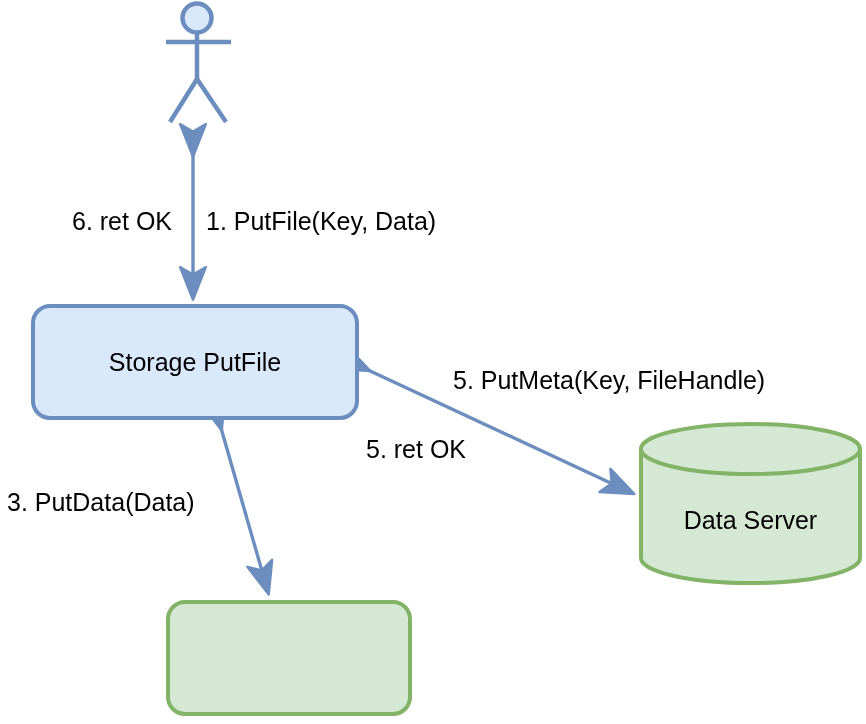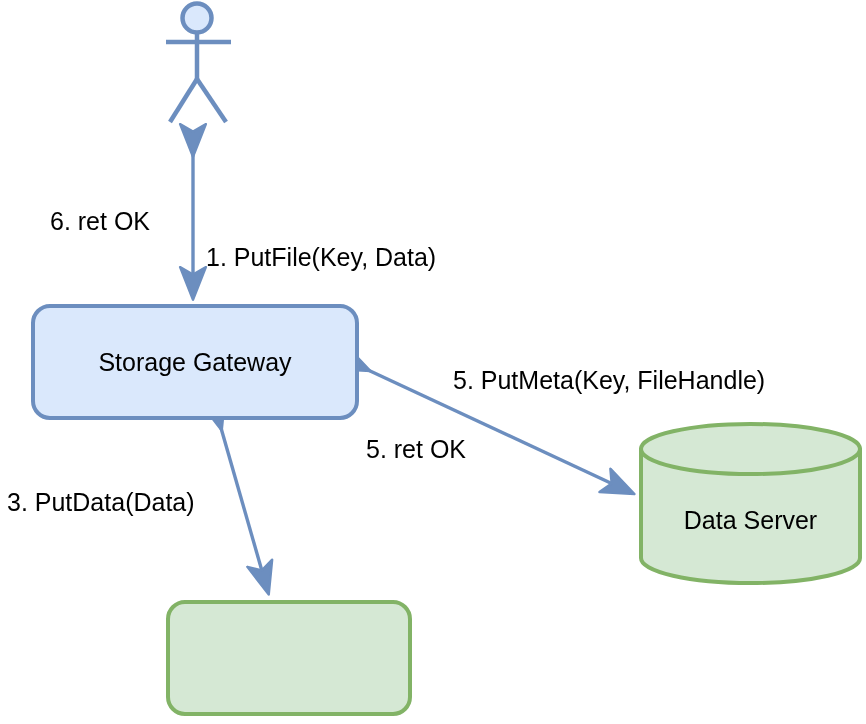--- a/index.html
+++ b/index.html
@@ -79,28 +79,28 @@
     <g>
       <rect x="168" y="602" width="242" height="112" rx="17" ry="17" fill="#d5e8d4" stroke="#82b366" stroke-width="4"></rect>
     </g>
 
     <g>
       <path d="M 641 449 L 641 558 A 109.5 25 0 0 0 860 558 L 860 449 Z" fill="#d5e8d4" stroke="#82b366" stroke-width="4" stroke-linejoin="round"></path>
       <ellipse cx="750.5" cy="449" rx="109.5" ry="25" fill="#d5e8d4" stroke="#82b366" stroke-width="4"></ellipse>
     </g>
   </svg>
 
-  <div class="node-label" style="left:33px; top:350px; width:324px;">Storage Gateway</div>
+  <div class="node-label" style="left:33px; top:350px; width:324px;">Storage PutFile</div>
 
 
   <div class="node-label" style="left:641px; top:508px; width:219px;">Data Server</div>
 
-  <div class="edge-label" style="left:50px; top:209px;">6. ret OK</div>
+  <div class="edge-label" style="left:72px; top:209px;">6. ret OK</div>
 
-  <div class="edge-label" style="left:206px; top:209px;margin-top:36px;">1. PutFile(Key, Data)</div>
+  <div class="edge-label" style="left:206px; top:209px;">1. PutFile(Key, Data)</div>
 
   <div class="edge-label" style="left:7px; top:490px;">3. PutData(Data)</div>
 
 
   <div class="edge-label" style="left:453px; top:368px;">5. PutMeta(Key, FileHandle)</div>
 
   <div class="edge-label" style="left:366px; top:437px;">5. ret OK</div>
 
 </div>
 

